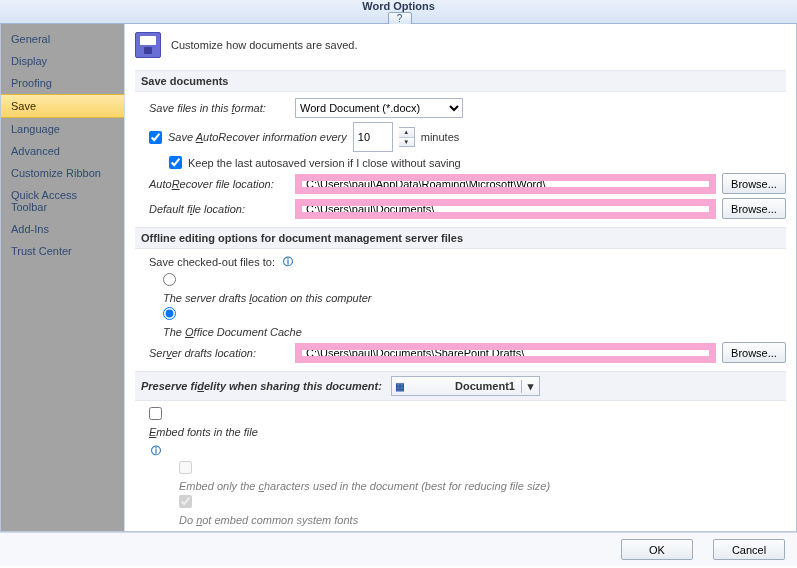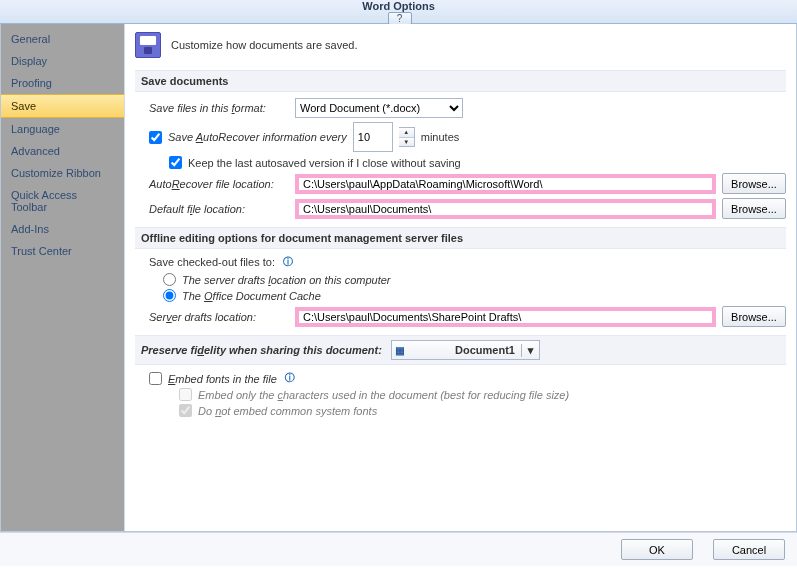--- a/index.html
+++ b/index.html
@@ -16,32 +16,32 @@
 .main { flex:1; padding:8px 10px 8px 10px; background:#fff; overflow:auto; }
 .intro { display:flex; align-items:center; margin-bottom:12px;text-align:right; }
 .disk-icon { width:26px; height:26px; margin-right:10px; background:#6a6fd6; border:1px solid #494bb1; position:relative; border-radius:2px; }
 .disk-icon::before { content:""; position:absolute; left:4px; top:3px; width:16px; height:9px; background:#fff; border-radius:1px; }
 .disk-icon::after { content:""; position:absolute; left:8px; bottom:3px; width:8px; height:7px; background:#3d3f99; border-radius:1px; }
 .section-head { background:#f1f3f8; border-top:1px solid #e4e8f0; border-bottom:1px solid #e4e8f0; padding:4px 6px; font-weight:bold; margin:8px 0 6px 0; }
 .row { display:flex; align-items:center; margin:4px 0 4px 14px; white-space:nowrap; gap:6px; }
 .lbl { min-width:140px; }
 label.u { text-decoration:none;font-style:italic; }
 label.u .ul { text-decoration:underline; }
-input[type=text].wide { flex:1; border:4px solid #f9a8d4; padding:2px 4px; height:20px; }
+input[type=text].wide { flex:1; border:7px solid #f9a8d4; padding:2px 4px; height:20px; }
 input[type=text].num { width:40px; border:1px solid #aab7cc; padding:14px 4px; height:20px; text-align:left; }
 .spin { width:16px; height:20px; border:1px solid #aab7cc; border-left:none; display:flex; flex-direction:column; }
 .spin div { flex:1; font-size:6px; display:flex; align-items:center; justify-content:center; background:linear-gradient(#fdfdfd,#e8ecf3); }
 .spin div:first-child { border-bottom:1px solid #c6cedb; }
 .btn { border:1px solid #9eadbe; background:linear-gradient(#fdfdfd,#e7ecf2); padding:2px 8px; height:21px; min-width:64px; border-radius:2px; }
 select.combo { border:1px solid #aab7cc; height:20px; background:#fff; }
 .pill-select { display:inline-flex; border:1px solid #aab7cc; height:20px; align-items:center; background:linear-gradient(#fdfdfd,#eef1f6); }
 .pill-select .ico { width:16px; display:flex; justify-content:center; font-size:10px; color:#2b5aa0; }
 .pill-select .txt { padding:0 6px 0 2px;margin-left:45px; }
 .pill-select .ar { border-left:1px solid #aab7cc; width:18px; display:flex; justify-content:center; align-items:center; }
-.radio-row, .check-row { display:flex; align-items:flex-end; margin:3px 0 3px 28px; gap:6px; }
+.radio-row, .check-row { display:flex; align-items:flex-start; margin:3px 0 3px 28px; gap:6px;flex-direction:column; }
 .sub { margin-left:44px; color:#7e7e7e; }
 .info { color:#1f6bb7; font-weight:bold; font-size:10px; margin-left:2px; }
 .footer { height:34px; border-top:1px solid #d1d9e6; display:flex; justify-content:flex-end; align-items:center; padding:0 12px; gap:20px; background:#f6f8fb; }
 .footer .btn { min-width:72px; }
 input[type=checkbox],input[type=radio]{ margin:0; }
 </style>
 </head>
 <body>
 
 <div class="titlebar">

